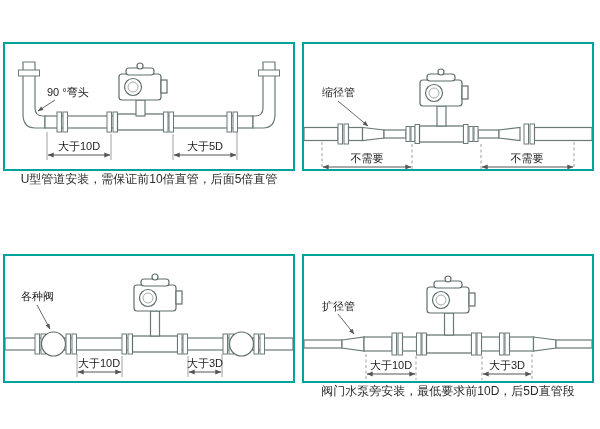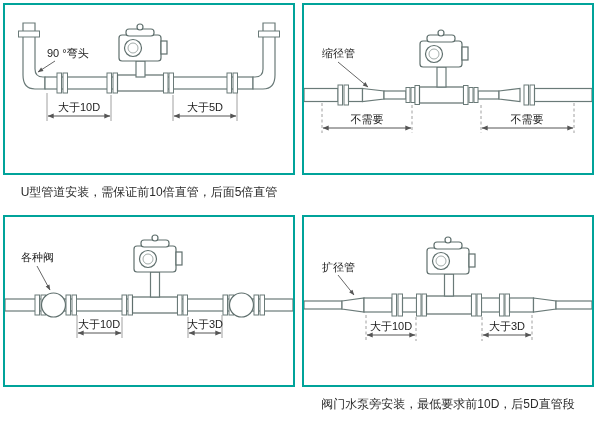--- a/index.html
+++ b/index.html
@@ -12,32 +12,33 @@
   }
   .grid {
     display: grid;
     grid-template-columns: 292px 292px;
     grid-template-rows: 212px 214px;
     gap: 0 7px;
     padding: 3px;
   }
   .panel { display: flex; flex-direction: column; }
   .frame {
-    height: 172px;
+    height: 129px;
     border: 2px solid var(--accent, #00A39A);
     background: #fff;
     overflow: hidden;
+    margin-top: 39px;
   }
   svg { display: block; }
   .caption {
     text-align: center;
     font-size: 12px;
     line-height: 16px;
     color: #2b2b2b;
-    margin-top: 9px;
+    margin-top: 0;
     white-space: nowrap;
   }
   
   .pipe   { fill: #fff; stroke: #6a7a78; stroke-width: 1.2; }
   .flange { fill: #fff; stroke: #6a7a78; stroke-width: 1; }
   .meter  { fill: #fff; stroke: #5f6f6d; stroke-width: 1.2; }
   .inner  { fill: none; stroke: #8a9693; stroke-width: 0.8; }
   .dimline { stroke: #555; stroke-width: 1; }
   .ext     { stroke: #888; stroke-width: 0.8; }
   .ext.dashed { stroke-dasharray: 3 2.5; }

